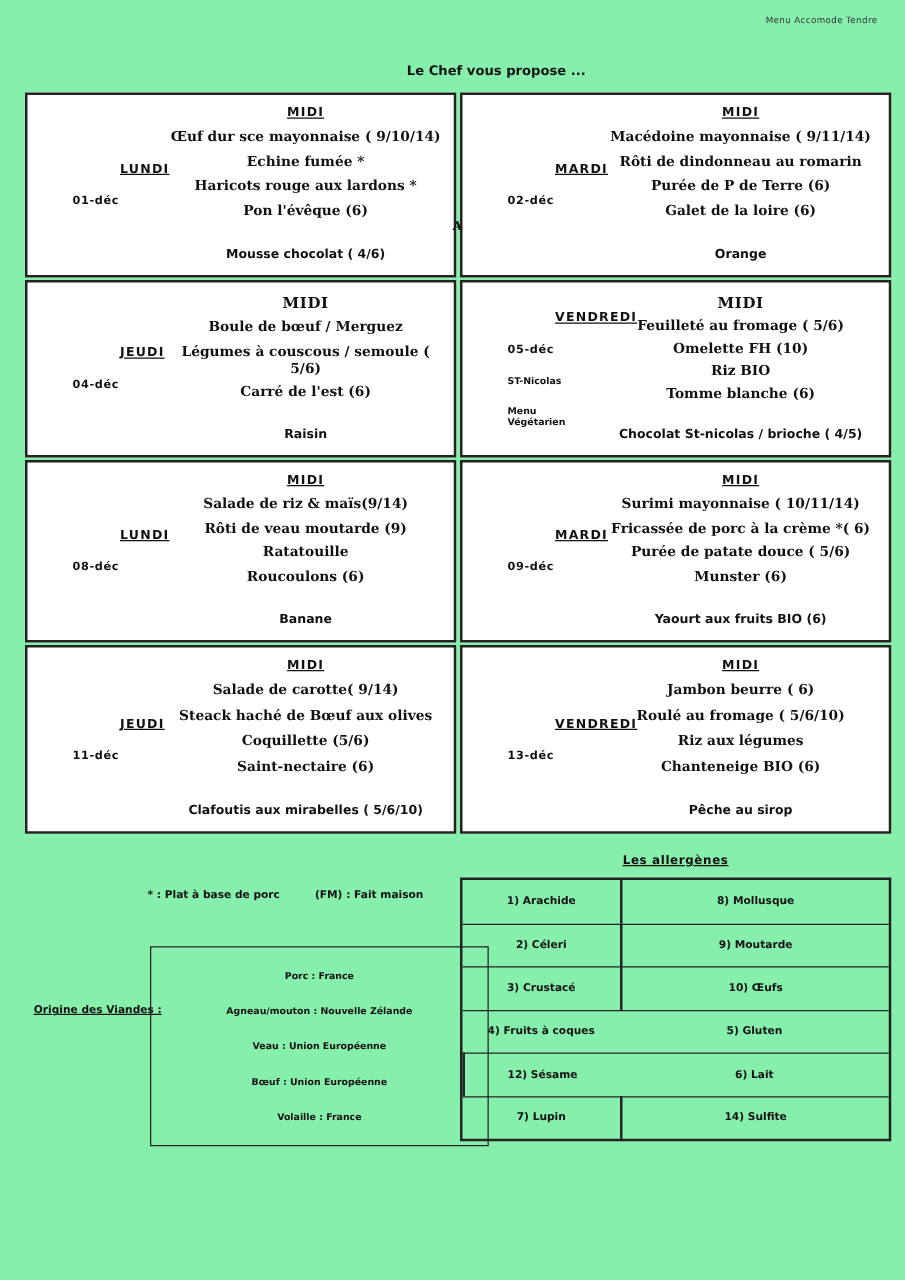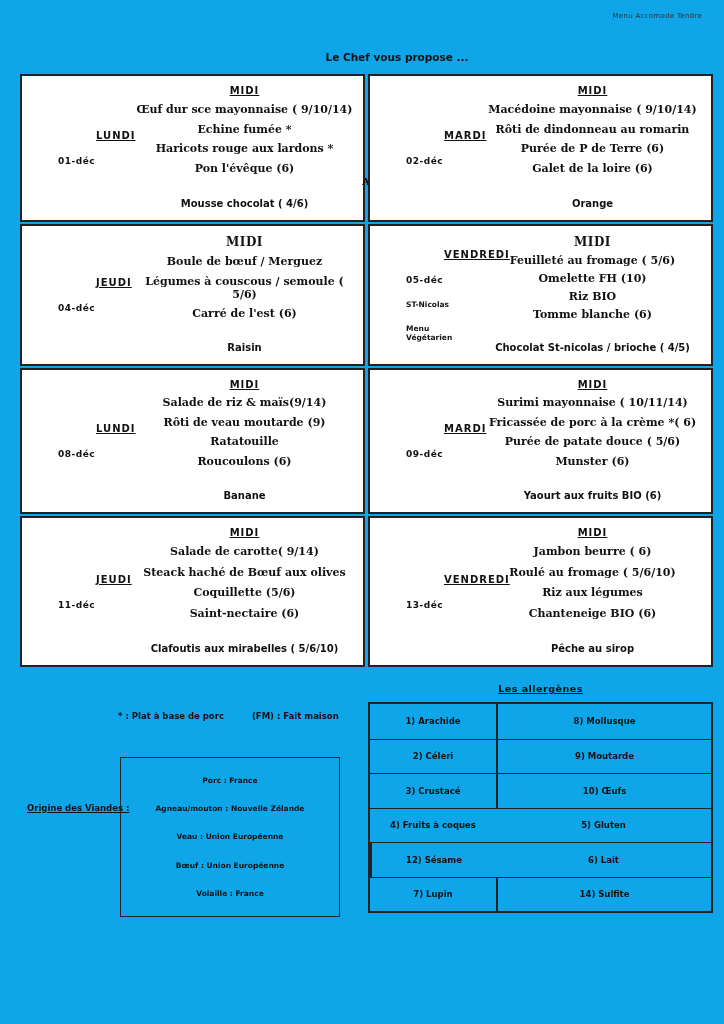--- a/index.html
+++ b/index.html
@@ -1,17 +1,17 @@
 <!DOCTYPE html>
 <html><head>
 <meta charset="utf-8">
 <style>
   html,body{margin:0;padding:0;background:#888;}
   .page{
-    position:relative; width:724px; height:1024px; background:#0ea5e9;
+    position:relative; width:724px; height:1024px; background:#86efac;
     font-family:"DejaVu Sans", sans-serif; color:#111; overflow:hidden;
   }
   .corner-note{
     position:absolute; top:12px; right:22px; font-size:7px; color:#333;
     letter-spacing:.3px;
   }
   .title{
     position:absolute; top:30px; left:0; width:100%; text-align:center;
     font-size:11.5px; font-weight:bold; letter-spacing:.6px;
     text-decoration:underline;
@@ -76,21 +76,21 @@
   .allergen-cell.right{ border-left:2px solid #222; }
   .footnote{
     position:absolute; left:118px; top:711px; display:flex; gap:28px;
     font-size:8.5px; font-weight:bold;
   }
   .origin-label{
     position:absolute; left:27px; top:803px; font-size:8.5px; font-weight:bold;
     text-decoration:underline;
   }
   .origin-box{
-    position:absolute; left:120px; top:757px; width:220px; height:160px;
+    position:absolute; left:120px; top:757px; width:271px; height:160px;
     border:1.5px solid #222; box-sizing:border-box;
     display:flex; flex-direction:column; justify-content:space-around;
     text-align:center; padding:8px 4px;
   }
   .origin-line{ font-size:7.5px; font-weight:bold; }
 </style>
 </head>
 <body>
 
 <div class="page">
@@ -112,21 +112,21 @@
           <div class="item">Mousse chocolat ( 4/6)</div>
         </div>
       </div>
       <div class="menu-box row0">
         <div class="day-col">
           <div class="day-label">MARDI</div>
           <div class="day-date">02-déc</div>
         </div>
         <div class="items-col">
           <div class="meal-header underlined">MIDI</div>
-          <div class="item">Macédoine mayonnaise ( 9/10/14)</div>
+          <div class="item">Macédoine mayonnaise ( 9/11/14)</div>
           <div class="item">Rôti de dindonneau  au romarin</div>
           <div class="item">Purée de P de Terre (6)</div>
           <div class="item">Galet de la loire  (6)</div>
           <div class="item">Orange</div>
         </div>
       </div>
       <div class="menu-box row1">
         <div class="day-col">
           <div class="day-label">JEUDI</div>
           <div class="day-date">04-déc</div>

